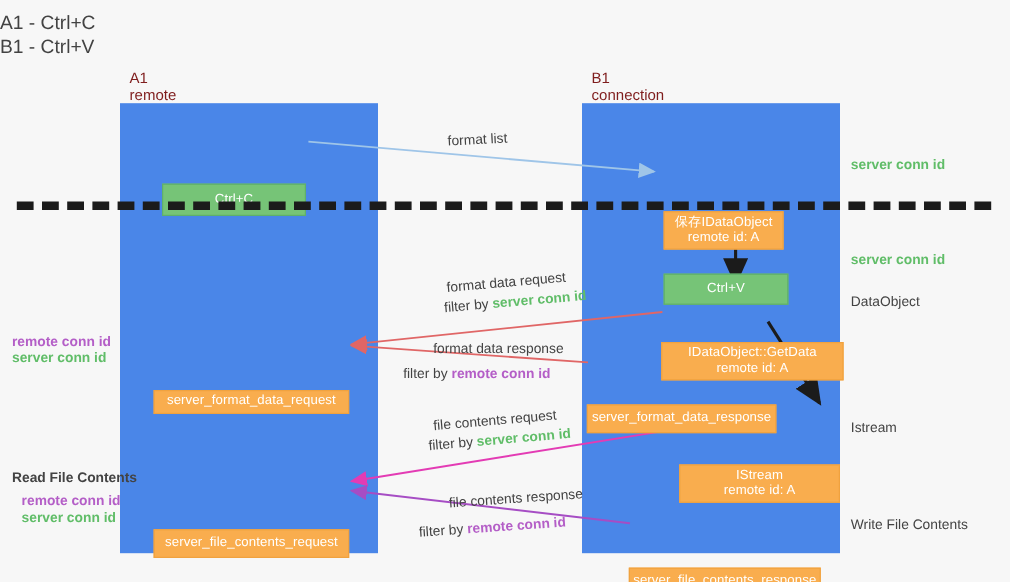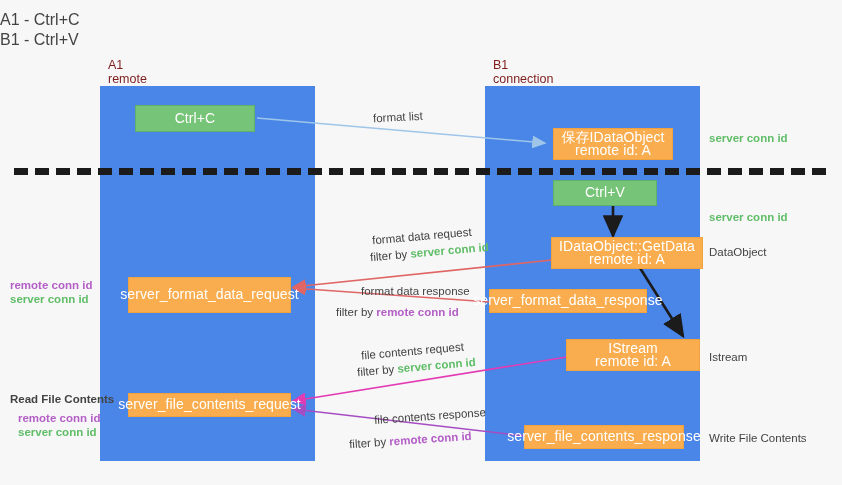--- a/index.html
+++ b/index.html
@@ -54,24 +54,25 @@
   
   .box {
     position: absolute;
     box-sizing: border-box;
     display: flex;
     flex-direction: column;
     align-items: center;
     justify-content: center;
     text-align: center;
     color: #ffffff;
-    font-size: 14px;
+    font-size: 11px;
     line-height: 13.5px;
     letter-spacing: .1px;
     z-index: 6;
+    margin-top: 48px;
   }
   .box.green { background: #6aa84f; background: #74c476; border: 1px solid #5fb06a; }
   .box.green { background: #76c477; }
   .box.orange { background: #f9ad4e; border: 1px solid #f0a23f; }
 
   
   .dashed {
     position: absolute;
     left: 14px;
     right: 16px;
@@ -163,35 +164,35 @@
 
     <line x1="567" y1="357" x2="293" y2="401" stroke="#e33bb4" stroke-width="1.6" marker-end="url(#ah-magenta)"></line>
 
     <line x1="525" y1="436" x2="293" y2="409" stroke="#a64dc4" stroke-width="1.6" marker-end="url(#ah-purple)"></line>
   </svg>
 
   <div class="box green" style="left:135px; top:105px; width:120px; height:27px;">
     <span>Ctrl+C</span>
   </div>
 
-  <div class="box orange" style="left:553px; top:128px; width:120px; height:32px;">
+  <div class="box orange" style="left:553px; top:128px; width:100px; height:32px;">
     <span>保存IDataObject</span>
     <span>remote id: A</span>
   </div>
 
   <div class="box green" style="left:553px; top:180px; width:104px; height:26px;">
     <span>Ctrl+V</span>
   </div>
 
   <div class="box orange" style="left:551px; top:237px; width:152px; height:32px;">
     <span>IDataObject::GetData</span>
     <span>remote id: A</span>
   </div>
 
-  <div class="box orange" style="left:128px; top:277px; width:163px; height:36px;">
+  <div class="box orange" style="left:128px; top:277px; width:163px; height:20px;">
     <span>server_format_data_request</span>
   </div>
 
   <div class="box orange" style="left:489px; top:289px; width:158px; height:24px;">
     <span>server_format_data_response</span>
   </div>
 
   <div class="box orange" style="left:566px; top:339px; width:134px; height:32px;">
     <span>IStream</span>
     <span>remote id: A</span>

